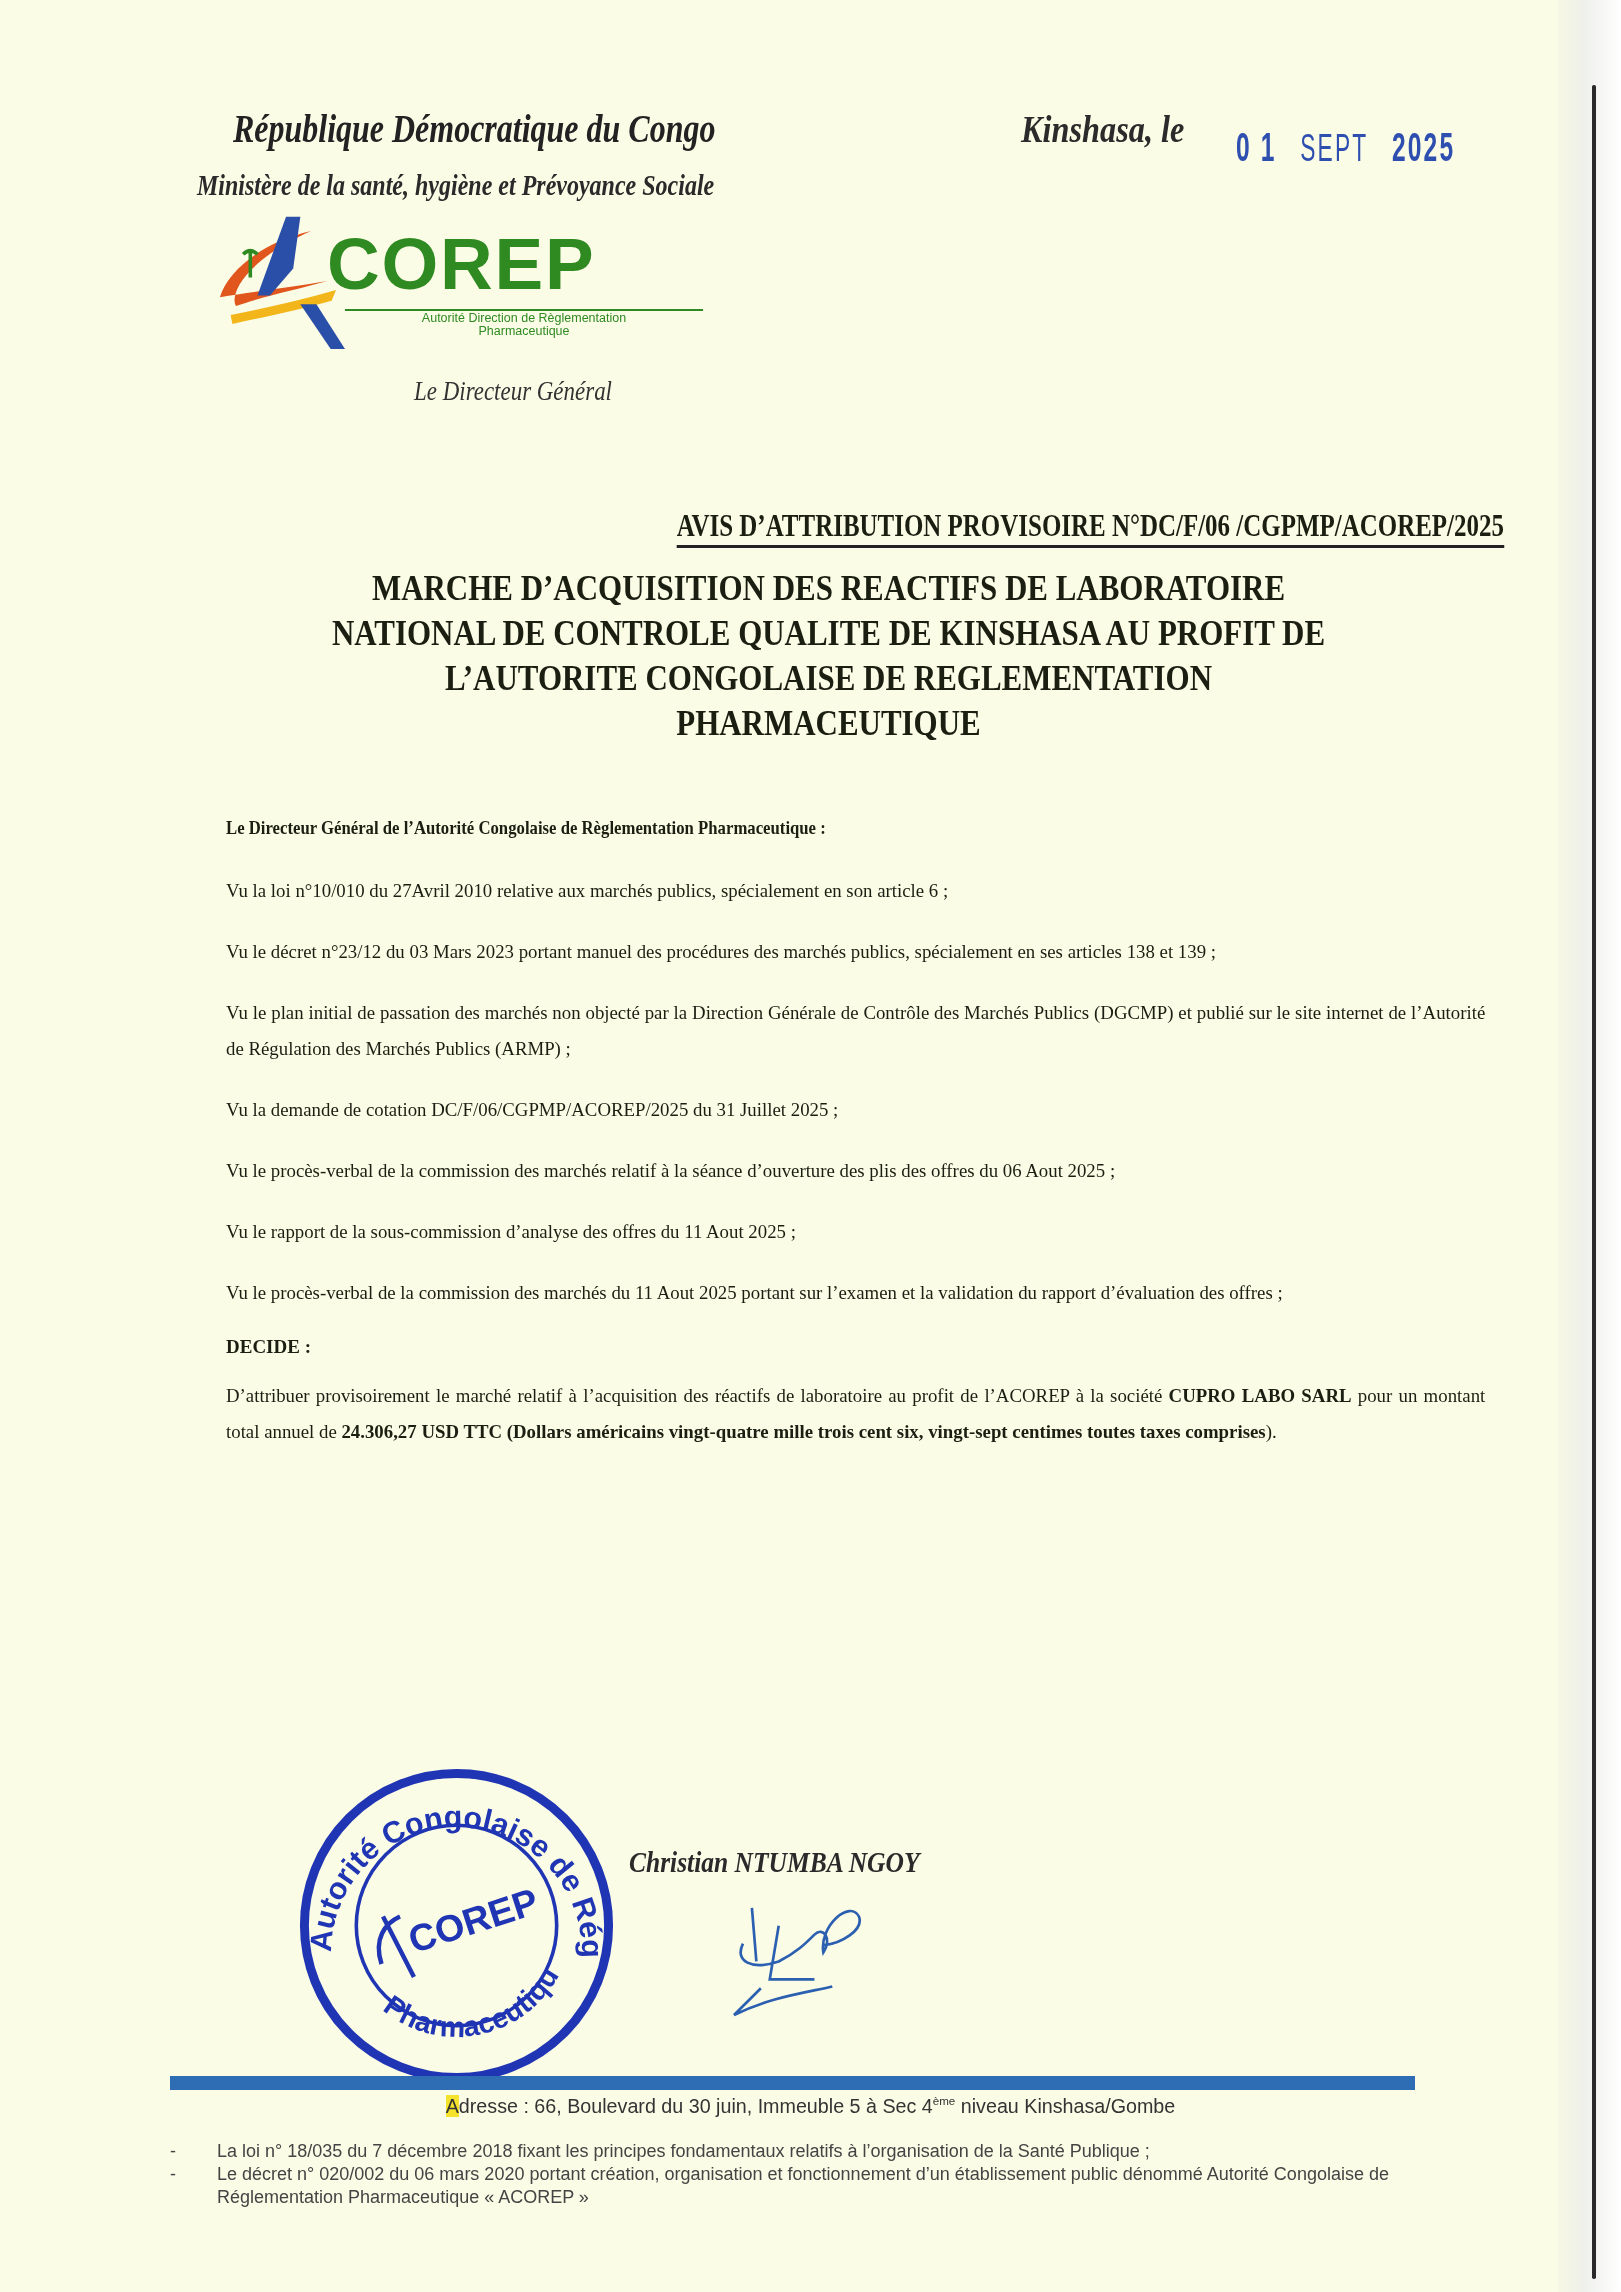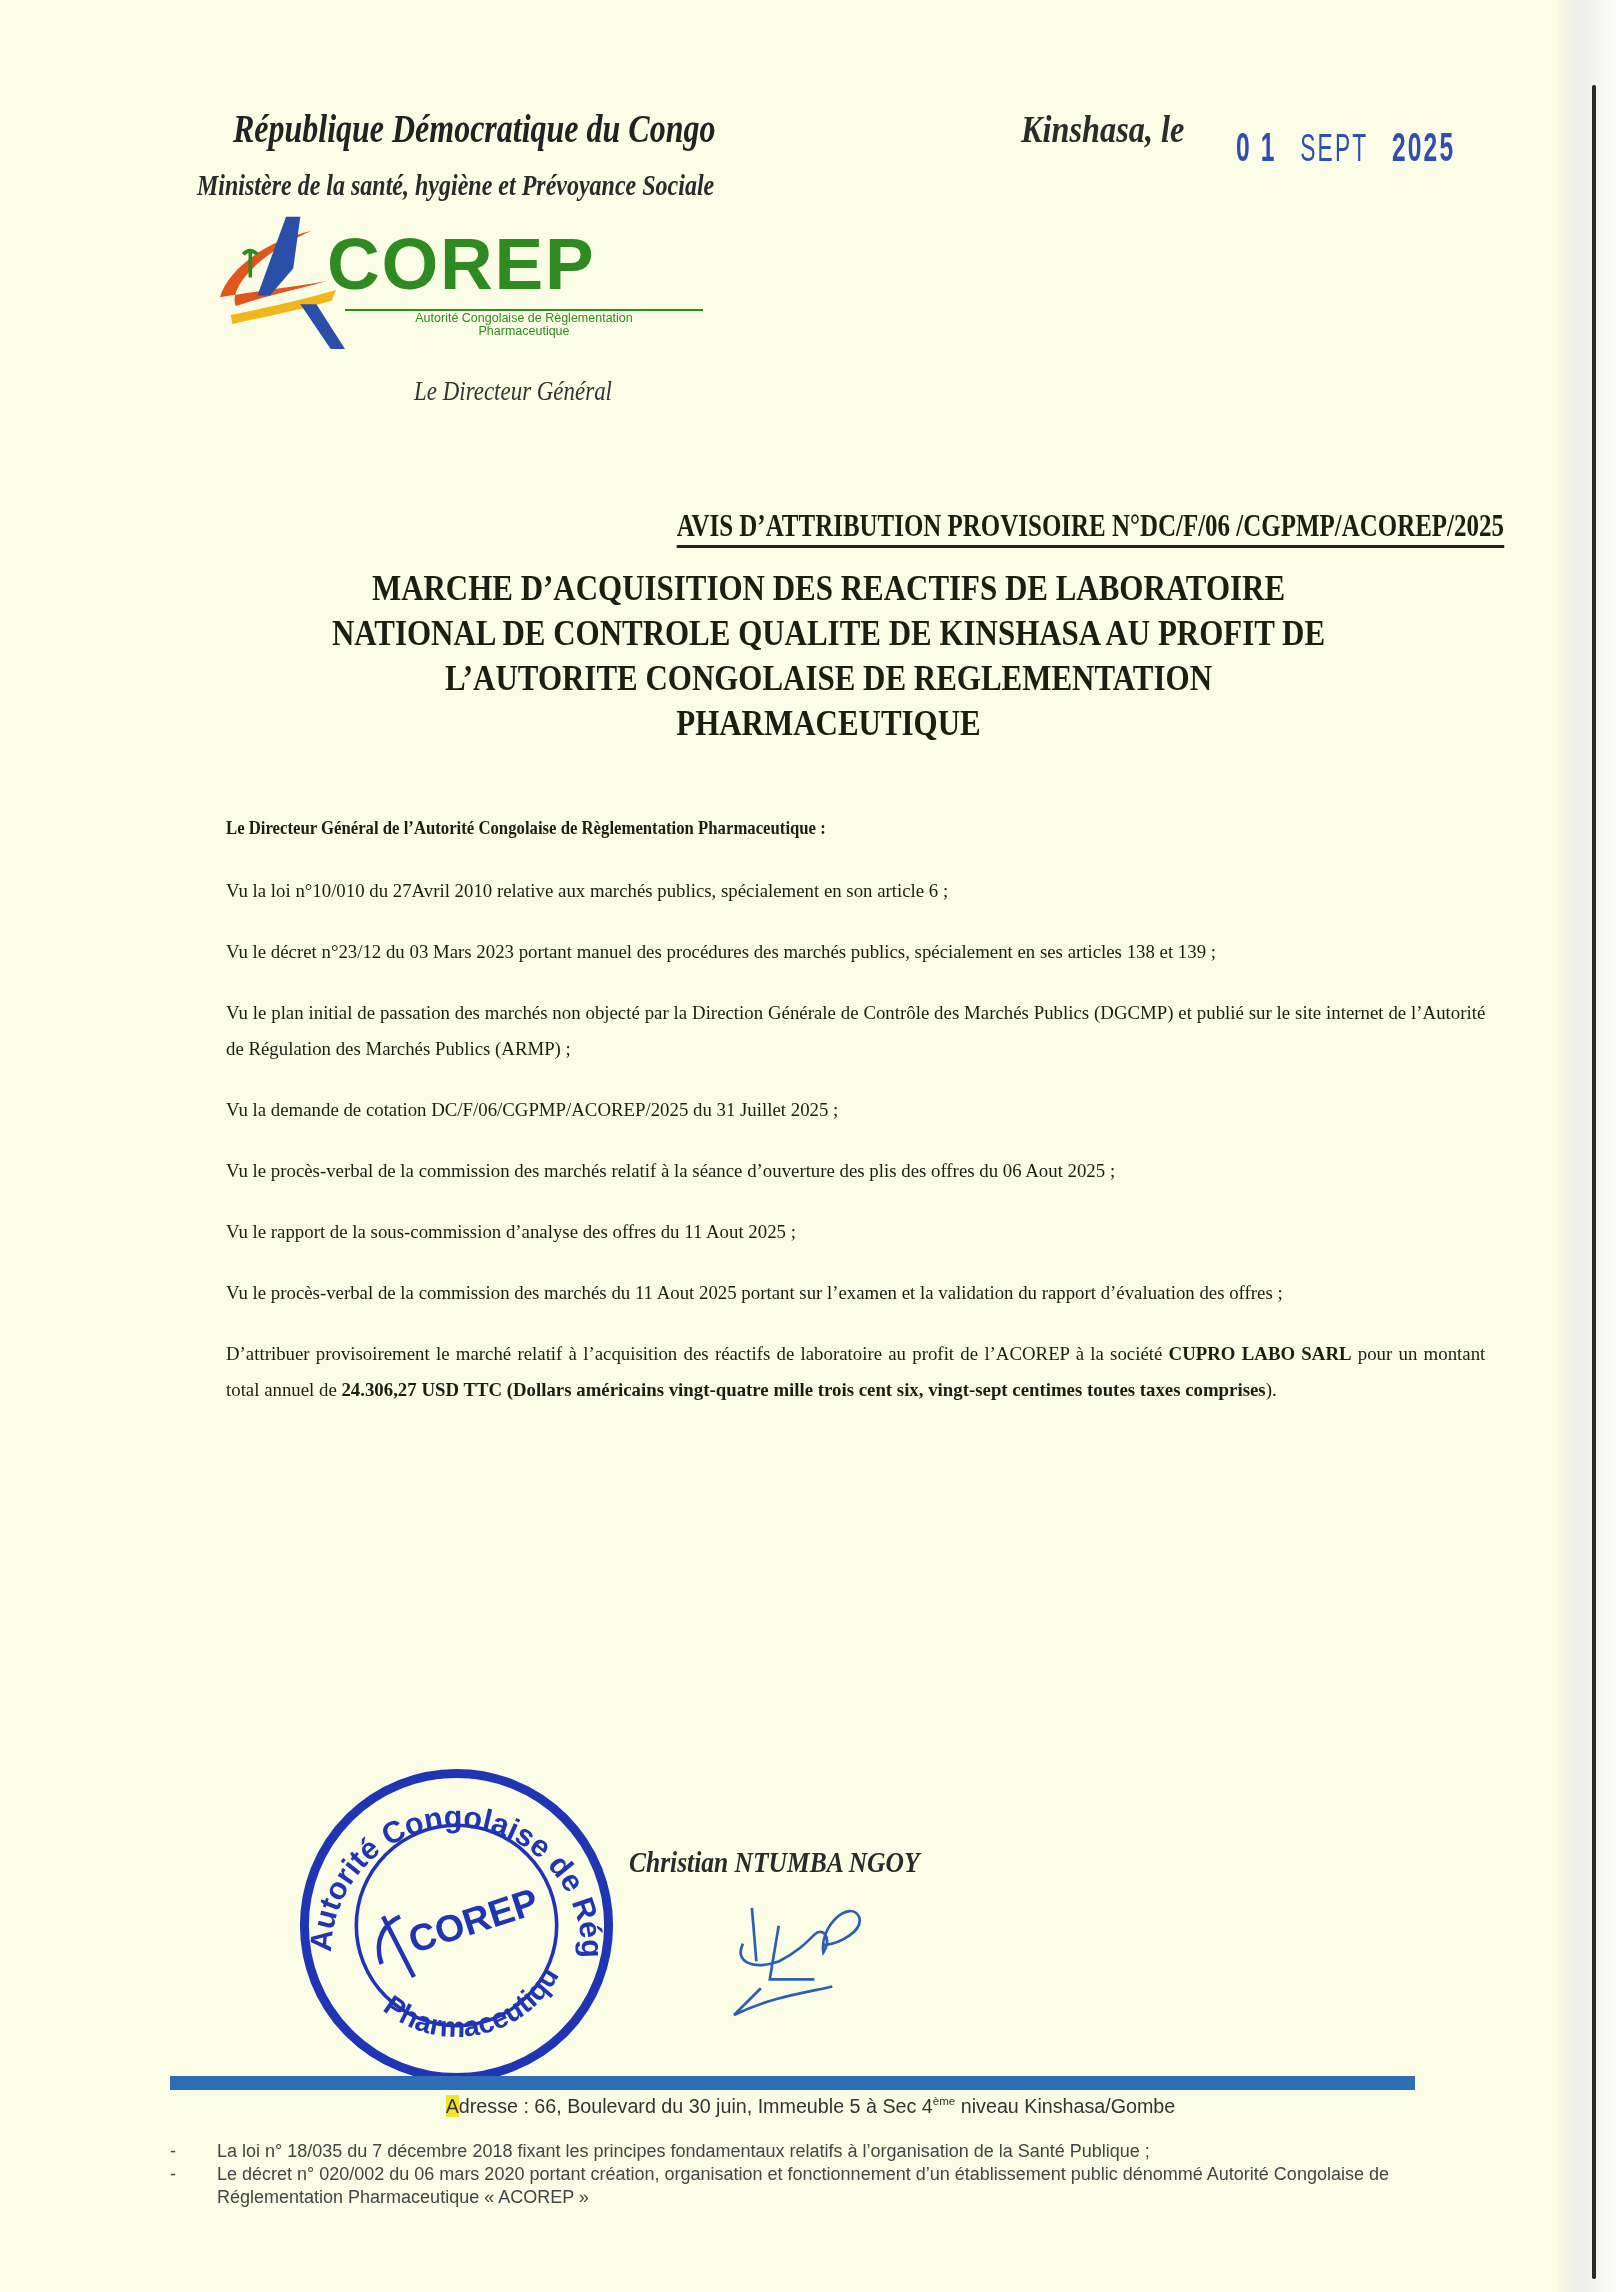--- a/index.html
+++ b/index.html
@@ -77,21 +77,21 @@
   <svg width="134" height="134" viewBox="0 0 150 150" style="position:absolute;left:0;top:0">
     <path d="M112 18 C60 30 20 60 10 92 C45 86 85 82 130 74 C95 84 55 92 28 102 C20 88 40 50 112 18 Z" fill="#e0561c"></path>
     <path d="M22 112 C60 104 100 96 140 84 L135 96 C100 106 60 114 24 122 Z" fill="#f2b51a"></path>
     <path d="M84 2 L100 2 L92 60 L66 90 L52 90 Z" fill="#2a4fa8"></path>
     <path d="M100 100 L118 100 L150 150 L134 150 Z" fill="#2a4fa8"></path>
     <path d="M44 40 l0 30 M36 44 q8 -8 16 0" stroke="#2f8a22" stroke-width="4" fill="none"></path>
   </svg>
   <div class="logo-word">COREP</div>
   <div class="logo-rule"></div>
   <div class="logo-sub">
-    <div>Autorité Congolaise de Règlementation</div>
+    <div>Autorité Direction de Règlementation</div>
     <div>Pharmaceutique</div>
   </div>
 </div>
 
 <div class="abs hdr-director">Le Directeur Général</div>
 
 <div class="abs doc-ref">
   <span>AVIS D’ATTRIBUTION PROVISOIRE N°DC/F/06 /CGPMP/ACOREP/2025</span>
 </div>
 
@@ -104,20 +104,21 @@
 
 <div class="abs body">
   <div class="lead">Le Directeur Général de l’Autorité Congolaise de Règlementation Pharmaceutique :</div>
   <p>Vu la loi n°10/010 du 27Avril 2010 relative aux marchés publics, spécialement en son article 6 ;</p>
   <p>Vu le décret n°23/12 du 03 Mars 2023 portant manuel des procédures des marchés publics, spécialement en ses articles 138 et 139 ;</p>
   <p>Vu le plan initial de passation des marchés non objecté par la Direction Générale de Contrôle des Marchés Publics (DGCMP) et publié sur le site internet de l’Autorité de Régulation des Marchés Publics (ARMP) ;</p>
   <p>Vu la demande de cotation DC/F/06/CGPMP/ACOREP/2025 du 31 Juillet 2025 ;</p>
   <p>Vu le procès-verbal de la commission des marchés relatif à la séance d’ouverture des plis des offres du 06 Aout 2025 ;</p>
   <p>Vu le rapport de la sous-commission d’analyse des offres du 11 Aout 2025 ;</p>
   <p>Vu le procès-verbal de la commission des marchés du 11 Aout 2025 portant sur l’examen et la validation du rapport d’évaluation des offres ;</p>
+  <div class="decide">DECIDE :</div>
   <p><span>D’attribuer provisoirement le marché relatif à l’acquisition des réactifs de laboratoire au profit de l’ACOREP   à la société </span><b>CUPRO LABO SARL</b><span> pour un montant total annuel de </span><b>24.306,27 USD TTC (Dollars américains vingt-quatre mille trois cent six, vingt-sept centimes toutes taxes comprises</b><span>).</span></p>
 </div>
 
 <div class="abs seal">
   <svg width="331" height="331" viewBox="0 0 370 370">
     <defs>
       <path id="sealTop" d="M45 215 A140 140 0 1 1 325 215"></path>
       <path id="sealBot" d="M70 240 A130 130 0 0 0 300 240"></path>
     </defs>
     <circle cx="185" cy="185" r="170" fill="none" stroke="#1f35b4" stroke-width="10"></circle>

